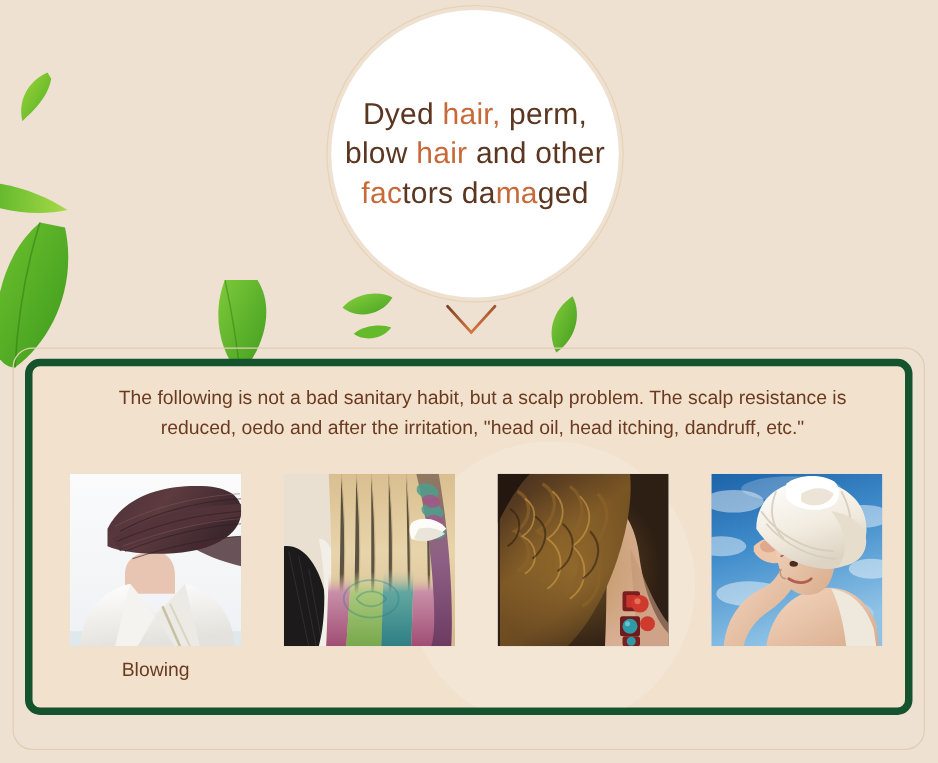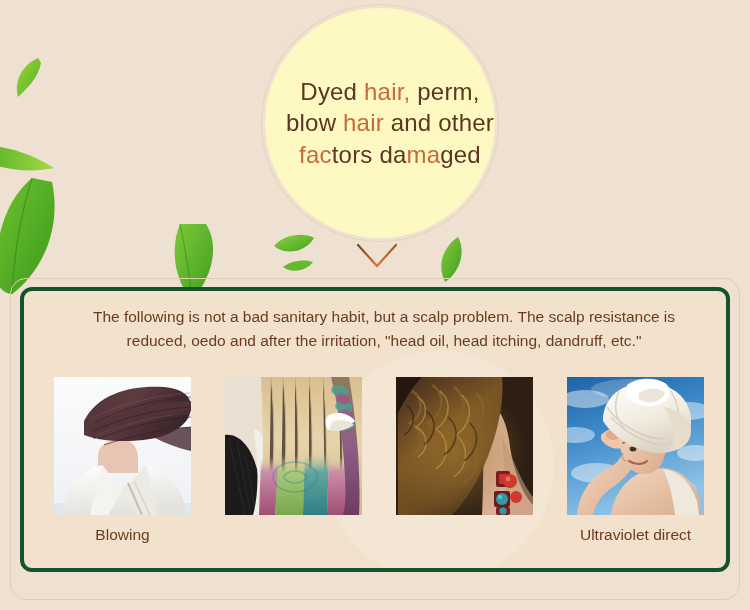--- a/index.html
+++ b/index.html
@@ -12,44 +12,44 @@
   }
   .stage { position:absolute; inset:0; }
 
   
   .leaf { position:absolute; pointer-events:none; }
 
   
   #headline-circle {
     position:absolute; left:265px; top:8px; width:230px; height:230px;
     border-radius:50%;
-    background:#fef9c3;
+    background:#ffffff;
     box-shadow:0 0 0 3px #efe1d1, 0 0 0 4px #e6d3b6;
-    display:flex; align-items:center; justify-content:flex-end;
+    display:flex; align-items:center; justify-content:center;
   }
   #headline-text {
     width:210px; text-align:center;
     font-size:24px; line-height:1.30;
     letter-spacing:.2px;
     font-family:"Liberation Sans", sans-serif;
   }
   #headline-text .d { color:#5b3620; }
   #headline-text .o { color:#c8693a; }
 
   
   #chevron-down-icon { position:absolute; left:356px; top:243px; width:42px; height:26px; }
 
   
   #outer-frame {
     position:absolute; left:10px; top:278px; width:730px; height:322px;
     border:1px solid #e1cdb0; border-radius:16px; background:transparent;
   }
   #inner-panel {
     position:absolute; left:20px; top:287px; width:710px; height:285px;
-    border:4px solid #14532d; border-radius:12px;
+    border:6px solid #14532d; border-radius:12px;
     background:#f2e2cd;
     overflow:hidden;
   }
   #watermark-circle {
     position:absolute; left:300px; top:60px; width:230px; height:230px;
     border-radius:50%; background:rgba(255,255,255,.16); pointer-events:none;
   }
 
   
   #intro-paragraph {
@@ -412,18 +412,17 @@
             <path d="M72 16 C80 10 92 10 98 16 C94 26 80 28 72 22 Z" fill="#ece5d7"></path>
             <g stroke="#d7cdbc" stroke-width="1.5" fill="none" opacity=".9">
               <path d="M44 40 C58 56 80 68 100 68"></path>
               <path d="M40 30 C52 48 76 62 98 62"></path>
               <path d="M52 14 C46 28 48 42 58 52"></path>
               <path d="M104 14 C112 28 114 44 108 58"></path>
             </g>
             <path d="M96 30 C112 32 124 42 124 54 C124 66 114 74 102 74 C110 64 108 44 96 30 Z" fill="#e6ddcd"></path>
           </svg>
         </div>
-        <div class="card-label">Ultraviolet direct</div>
       </div>
 
     </div>
   </div>
 </div>
 
 </body></html>

